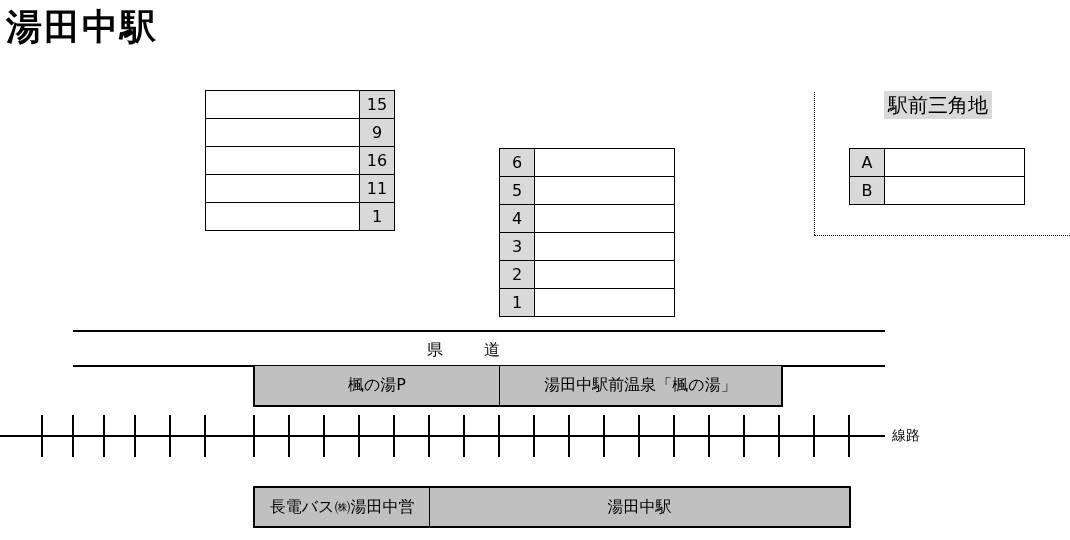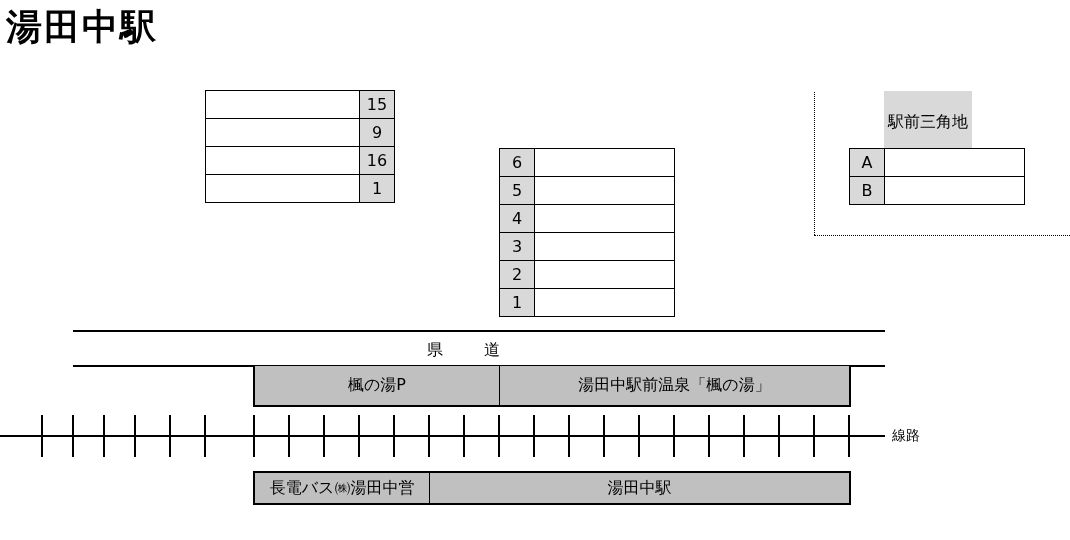--- a/index.html
+++ b/index.html
@@ -11,41 +11,45 @@
   .slot-table td { border:1px solid #000; height:28px; padding:0; font-size:16px; text-align:center; box-sizing:border-box; }
   .num { background:#d9d9d9; width:35px; }
   .blank { width:154px; background:#fff; }
   .blank-r { width:140px; background:#fff; }
   .hline { position:absolute; height:2px; background:#000; }
   .vtick { position:absolute; width:2px; background:#000; }
   .gray-box { position:absolute; background:#c0c0c0; border:2px solid #000; box-sizing:border-box; display:flex; }
   .gray-cell { display:flex; align-items:center; justify-content:center; font-size:16px; height:100%; box-sizing:border-box; }
   .dot-v { position:absolute; border-left:1px dotted #000; }
   .dot-h { position:absolute; border-top:1px dotted #000; }
-  .label-gray { position:absolute; background:#d9d9d9; font-size:16px; padding:17px 4px; line-height:28px; }
+  .label-gray { position:absolute; background:#d9d9d9; font-size:20px; padding:0 4px; line-height:28px; }
   .txt { position:absolute; font-size:16px; }
 </style>
 </head>
 <body>
 
 <div class="abs title">湯田中駅</div>
 
 <table class="slot-table" style="left:205px; top:90px;">
   <tbody>
       <tr>
         <td class="blank"></td>
         <td class="num">15</td>
       </tr>
   <tr>
         <td class="blank"></td>
         <td class="num">9</td>
       </tr>
   <tr>
         <td class="blank"></td>
         <td class="num">16</td>
+      </tr>
+  <tr>
+        <td class="blank"></td>
+        <td class="num">11</td>
       </tr>
   <tr>
         <td class="blank"></td>
         <td class="num">1</td>
       </tr>
 </tbody>
   </table>
 
 <table class="slot-table" style="left:499px; top:148px;">
   <tbody>
@@ -90,21 +94,21 @@
         <td class="blank-r"></td>
       </tr>
 </tbody>
   </table>
 
 <div class="hline" style="left:73px; top:330px; width:812px;"></div>
 <div class="txt" style="left:427px; top:340px;">県</div>
 <div class="txt" style="left:484px; top:340px;">道</div>
 <div class="hline" style="left:73px; top:365px; width:812px;"></div>
 
-<div class="gray-box" style="left:253px; top:366px; width:598px; height:41px; border-top:none;">
+<div class="gray-box" style="left:253px; top:366px; width:530px; height:41px; border-top:none;">
   <div class="gray-cell" style="width:245px; border-right:1px solid #000;">楓の湯P</div>
   <div class="gray-cell" style="flex:1;font-family:Liberation Serif, serif;">湯田中駅前温泉「楓の湯」</div>
 </div>
 
 <div class="hline" style="left:0px; top:435px; width:885px;"></div>
 <div id="ticks">
     <div class="vtick" style="left: 41px; top: 415px; height: 42px;"></div>
     <div class="vtick" style="left: 72px; top: 415px; height: 42px;"></div>
     <div class="vtick" style="left: 103px; top: 415px; height: 42px;"></div>
     <div class="vtick" style="left: 134px; top: 415px; height: 42px;"></div>
@@ -124,16 +128,16 @@
     <div class="vtick" style="left: 638px; top: 415px; height: 42px;"></div>
     <div class="vtick" style="left: 673px; top: 415px; height: 42px;"></div>
     <div class="vtick" style="left: 708px; top: 415px; height: 42px;"></div>
     <div class="vtick" style="left: 743px; top: 415px; height: 42px;"></div>
     <div class="vtick" style="left: 778px; top: 415px; height: 42px;"></div>
     <div class="vtick" style="left: 813px; top: 415px; height: 42px;"></div>
     <div class="vtick" style="left: 848px; top: 415px; height: 42px;"></div>
   </div>
 <div class="txt" style="left:892px; top:427px; font-size:14px;">線路</div>
 
-<div class="gray-box" style="left:253px; top:471px; width:598px; height:34px;">
+<div class="gray-box" style="left:253px; top:486px; width:598px; height:42px;">
   <div class="gray-cell" style="width:175px; border-right:1px solid #000;">長電バス㈱湯田中営</div>
   <div class="gray-cell" style="flex:1;">湯田中駅</div>
 </div>
 
 </body></html>

